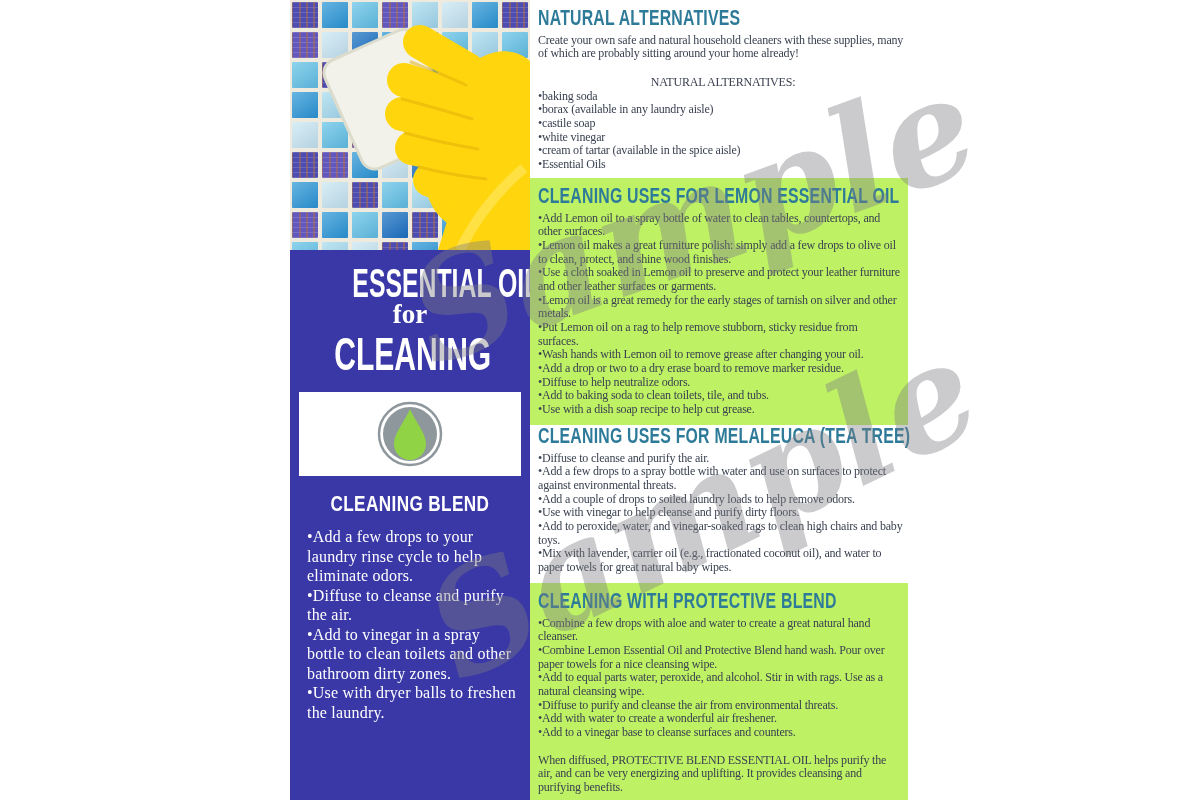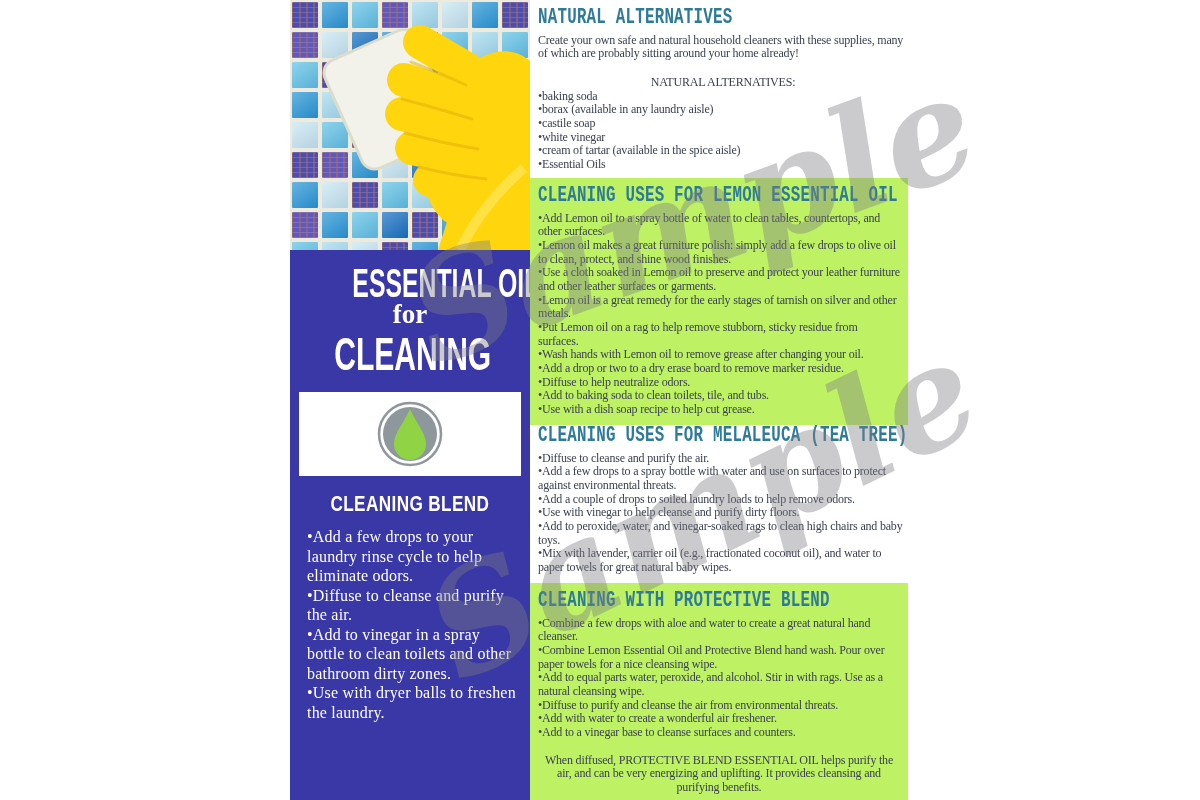--- a/index.html
+++ b/index.html
@@ -40,28 +40,28 @@
   .li::before { content:"\2022 "; }
 
   
   .right-col { position:absolute; left:248px; top:0; width:370px; height:800px; }
   .sec { position:absolute; left:0; width:370px; }
   .sec.gray { left:-8px; width:362px; background:#bef264; padding:6px 8px 8px 8px; }
   .sec1 { top:6px; }
   .sec2 { top:178px; min-height:226px; box-sizing:content-box; }
   .sec3 { top:424px; }
   .sec4 { top:583px; height:203px; }
-  .sec-h { color:#2e7b99; margin:0 0 4px 0; font-family:Liberation Mono, monospace;
+  .sec-h { color:#2e7b99; margin:0 0 4px 0; font-family:Liberation Sans, sans-serif;
            font-weight:700; font-size:22px; line-height:1.08; }
   .sec-h .squeeze { transform:scaleX(.72); transform-origin:0 50%; letter-spacing:.3px; }
   .body-txt, .sec .li { font-size:12px; line-height:1.14; letter-spacing:-0.2px; color:#3a4150; }
   .intro { margin:0 0 0 0; }
   .list-label { margin-top:15px;text-align:center; }
   .sec .li { margin:0; }
-  .footer-p { margin-top:14px;text-align:center; }
+  .footer-p { margin-top:14px; }
 
   
   .wm { position:absolute; z-index:9; pointer-events:none; white-space:nowrap;
         font-family:"DejaVu Serif",serif; font-style:italic; font-weight:600;
         font-size:142px; color:rgba(124,124,130,.40); line-height:1; }
   .wm1 { left:398px; top:148px; transform:rotate(-20deg); transform-origin:50% 50%; }
   .wm2 { left:408px; top:438px; transform:rotate(-26deg); transform-origin:50% 50%; }
 </style>
 </head>
 <body>

